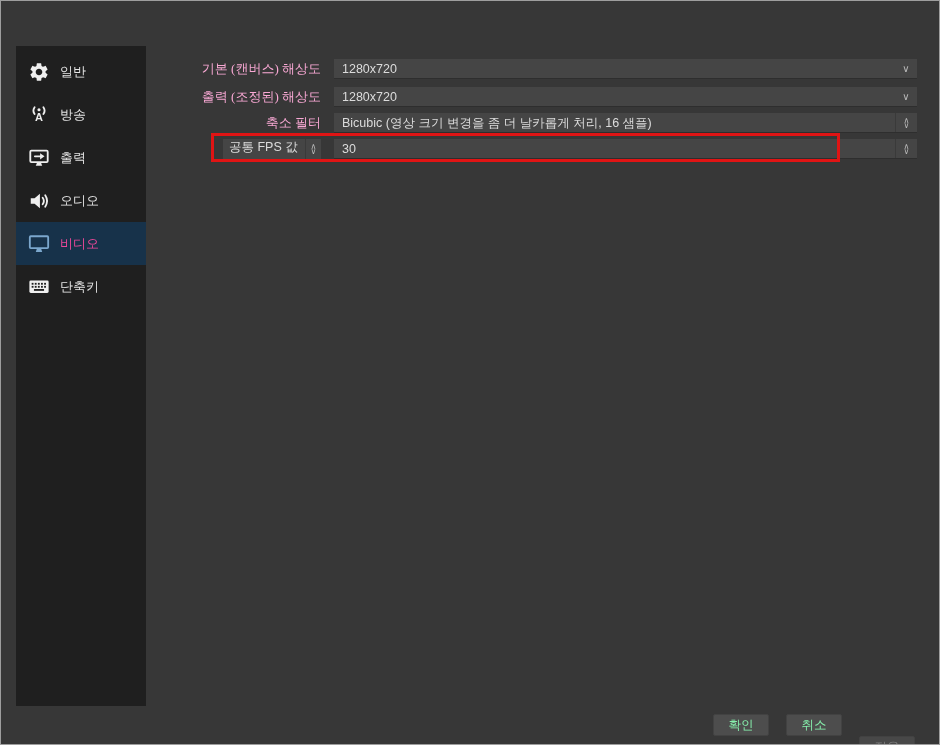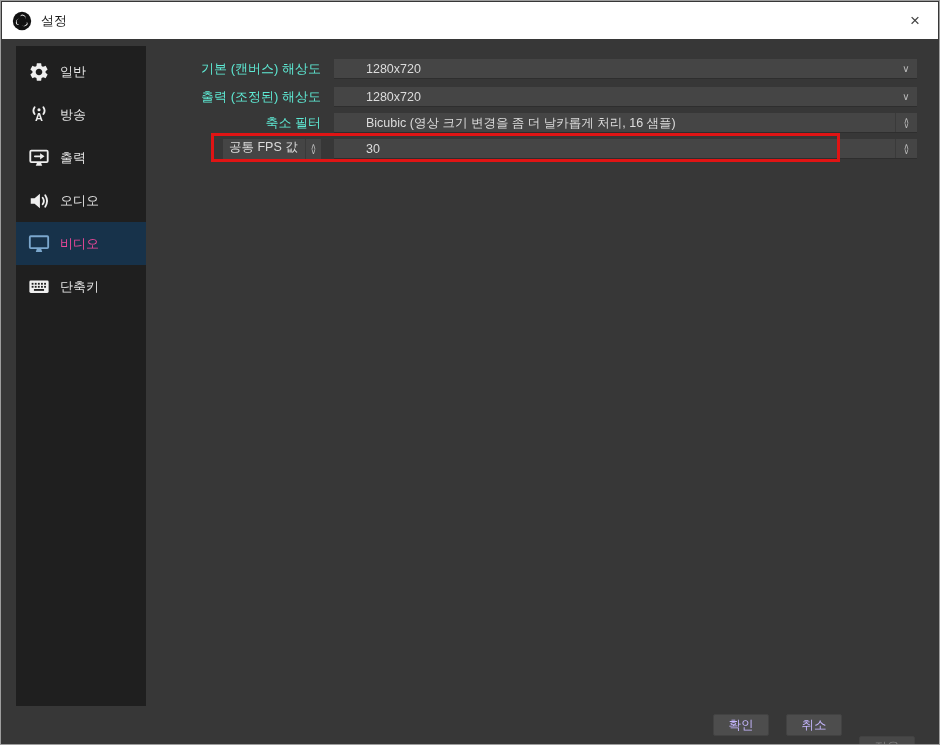--- a/index.html
+++ b/index.html
@@ -33,29 +33,29 @@
     height:43px; display:flex; align-items:center; padding-left:11px;
     color:#e4e4e4; font-size:13px; cursor:default;
   }
   .nav-item .nav-icon { width:24px; height:24px; margin-right:9px; display:flex; align-items:center; justify-content:center; }
   .nav-item svg { width:22px; height:22px; }
   .nav-item.selected { background:#17324a; color:#ec4899; }
 
   
   .form-label {
     position:absolute; left:155px; width:165px; height:20px;
-    text-align:right; color:#5eead4; font-size:13px; line-height:20px; white-space:nowrap;
+    text-align:right; color:#f9a8d4; font-size:13px; line-height:20px; white-space:nowrap;font-family:Liberation Serif, serif;
   }
   .field {
     position:absolute; left:333px; width:583px; height:20px;
     background:#454545; border-bottom:1px solid #2e2e2e;
     color:#dcdcdc; font-size:12.5px; line-height:20px;
     padding-left:8px; display:flex; align-items:center;
   }
-  .field .val { flex:1 1 auto; overflow:hidden; white-space:nowrap;margin-left:24px; }
+  .field .val { flex:1 1 auto; overflow:hidden; white-space:nowrap; }
   .arrow-down {
     flex:0 0 auto; width:22px; text-align:center; color:#b9b9b9; font-size:10px;
   }
   .spin {
     flex:0 0 auto; width:22px; display:flex; flex-direction:column; align-items:center;
     justify-content:center; color:#b9b9b9; font-size:8px; line-height:5px;
     border-left:1px solid #3a3a3a; height:100%;
   }
   .fps-combo {
     position:absolute; left:222px; top:138px; width:98px; height:21px;
@@ -67,50 +67,38 @@
 
   .red-highlight {
     position:absolute; left:210px; top:132px; width:629px; height:29px;
     border:3px solid #e01414; pointer-events:none;
   }
 
   
   .btn {
     position:absolute; top:713px; width:56px; height:22px;
     background:#4d4d4d; border:1px solid #424242; border-radius:2px;
-    color:#c4b5fd; font-size:12.5px; display:flex; align-items:center; justify-content:center;
+    color:#86efac; font-size:12.5px; display:flex; align-items:center; justify-content:center;
     cursor:default;
   }
   .btn.disabled { color:#7b7b7b; background:#484848;margin-top:22px; }
   #btn-ok     { left:712px; }
   #btn-cancel { left:785px;text-align:center; }
   #btn-apply  { left:858px; }
 
   .ic { stroke:#efefef; fill:none; stroke-width:2; stroke-linecap:round; stroke-linejoin:round; }
   .icf { fill:#efefef; stroke:none; }
   .selected .ic  { stroke:#7ba7cd; }
   .selected .icf { fill:#7ba7cd; }
 </style>
 </head>
 <body>
 
 <div class="window">
 
-  <div class="titlebar">
-    <svg class="app-icon" viewBox="0 0 24 24">
-      <circle cx="12" cy="12" r="11" fill="#111"></circle>
-      <g fill="#fff">
-        <path d="M12 4.2 a4.6 4.6 0 0 1 4.4 6 a3.9 3.9 0 0 0 -6.6 -3.6 a4.6 4.6 0 0 1 2.2 -2.4 z"></path>
-        <path d="M12 4.2 a4.6 4.6 0 0 1 4.4 6 a3.9 3.9 0 0 0 -6.6 -3.6 a4.6 4.6 0 0 1 2.2 -2.4 z" transform="rotate(120 12 12)"></path>
-        <path d="M12 4.2 a4.6 4.6 0 0 1 4.4 6 a3.9 3.9 0 0 0 -6.6 -3.6 a4.6 4.6 0 0 1 2.2 -2.4 z" transform="rotate(240 12 12)"></path>
-      </g>
-    </svg>
-    <span class="title">설정</span>
-    <div class="close-btn">×</div>
-  </div>
 
   <div class="sidebar">
 
     <div class="nav-item">
       <span class="nav-icon">
         <svg viewBox="0 0 24 24">
             <path class="icf" d="M19.14 12.94c.04-.3.06-.61.06-.94 0-.32-.02-.64-.07-.94l2.03-1.58c.18-.14.23-.41.12-.61l-1.92-3.32c-.12-.22-.37-.29-.59-.22l-2.39.96c-.5-.38-1.03-.7-1.62-.94L14.4 2.81c-.04-.24-.24-.41-.48-.41h-3.84c-.24 0-.43.17-.47.41L9.25 5.35c-.59.24-1.13.57-1.62.94L5.24 5.33c-.22-.08-.47 0-.59.22L2.74 8.87c-.12.21-.08.47.12.61l2.03 1.58c-.05.3-.09.63-.09.94s.02.64.07.94l-2.03 1.58c-.18.14-.23.41-.12.61l1.92 3.32c.12.22.37.29.59.22l2.39-.96c.5.38 1.03.7 1.62.94l.36 2.54c.05.24.24.41.48.41h3.84c.24 0 .44-.17.47-.41l.36-2.54c.59-.24 1.13-.56 1.62-.94l2.39.96c.22.08.47 0 .59-.22l1.92-3.32c.12-.22.07-.47-.12-.61l-2.01-1.58zM12 15.6c-1.98 0-3.6-1.62-3.6-3.6s1.62-3.6 3.6-3.6 3.6 1.62 3.6 3.6-1.62 3.6-3.6 3.6z"></path>
           </svg>
       </span>
       <span>일반</span>

